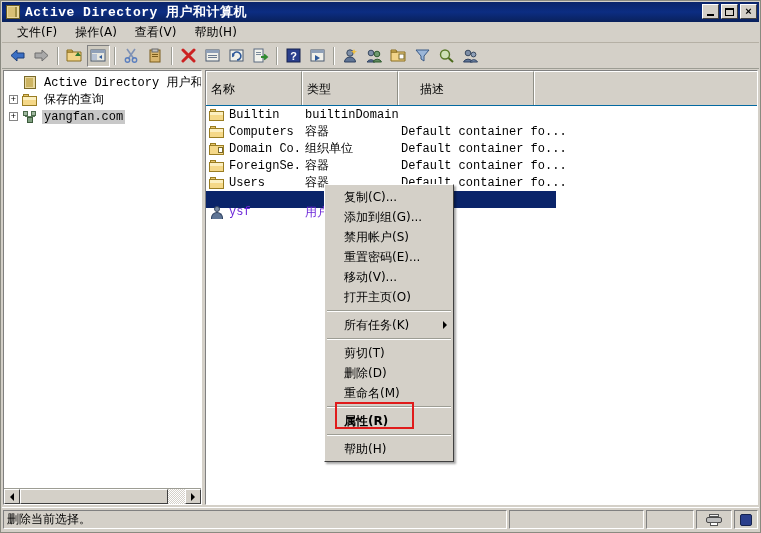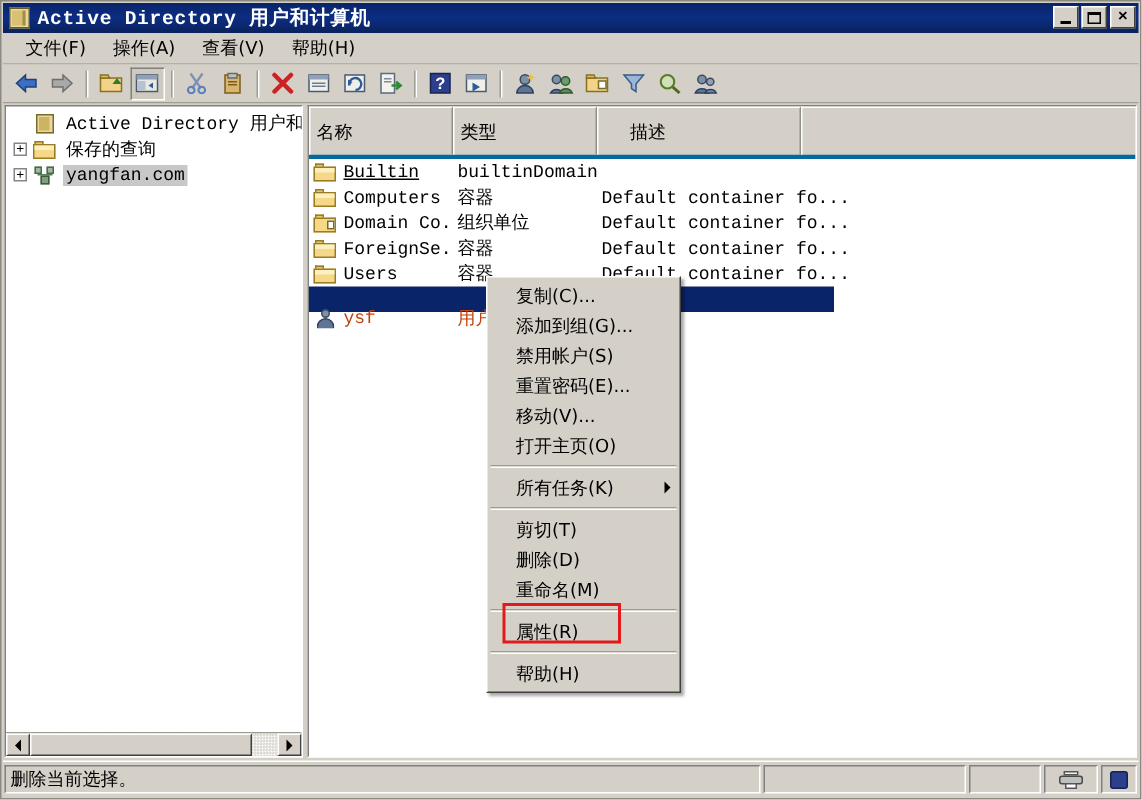--- a/index.html
+++ b/index.html
@@ -150,21 +150,21 @@
   .ico-domain .c2 { position: absolute; left: 9px; top: 1px; width: 5px; height: 5px; background: #9fb89f; border: 1px solid #4c6b4c; }
   .ico-domain .c3 { position: absolute; left: 5px; top: 7px; width: 6px; height: 6px; background: #7fa07f; border: 1px solid #3c5a3c; }
   .ico-domain .ln { position: absolute; left: 3px; top: 6px; width: 10px; height: 1px; background: #5a7a5a; }
 
   .ico-user .head { position: absolute; left: 5px; top: 1px; width: 6px; height: 6px; border-radius: 50%; background: #7e8fa8; border: 1px solid #3a4a60; }
   .ico-user .body { position: absolute; left: 2px; top: 7px; width: 12px; height: 7px; border-radius: 6px 6px 0 0; background: #5f7596; border: 1px solid #2f4160; border-bottom: none; }
 
   
   #list-header {
     display: flex; height: 35px; background: #d4d0c8;
-    border-bottom: 3px solid #0369a1;
+    border-bottom: 1px solid #0369a1;
     position: relative;
   }
   .col-head {
     font-size: 12px; color: #000; padding: 2px 4px;
     font-family: "DejaVu Sans", sans-serif;
     background: #d4d0c8;
     border-right: 1px solid #8f8f86;
     border-top: 1px solid #ffffff;
     border-left: 1px solid #ffffff;
     display: flex; align-items: center;
@@ -181,41 +181,41 @@
   .list-row.selected { }
   .list-row.selected .rowsel {
     position: absolute; left: 0; width: 350px; height: 17px;
     background: #0a246a; z-index: 0;
   }
   .cell {
     overflow: hidden; white-space: nowrap; padding-left: 3px;
     display: flex; align-items: center; position: relative; z-index: 1;
   }
   .cell-name { display: flex; align-items: center; }
-  .list-row.selected .cell { color: #c2410c; margin-top: 25px; }
+  .list-row.selected .cell { color: #6d28d9; margin-top: 25px; }
 
   
   #ctxmenu {
     position: absolute;
     left: 323px; top: 183px; width: 130px;
     background: #d4d0c8;
     border-top: 1px solid #ffffff; border-left: 1px solid #ffffff;
     border-right: 1px solid #404040; border-bottom: 1px solid #404040;
     box-shadow: 2px 2px 2px rgba(0,0,0,0.35);
     padding: 2px 0;
     z-index: 50;
   }
   .ctx-item {
     height: 20px; display: flex; align-items: center;
     padding-left: 19px; padding-right: 8px;
     font-size: 12px; color: #000;
     font-family: "DejaVu Sans", sans-serif;
     white-space: nowrap; position: relative;
   }
-  .ctx-item.bold { font-weight: normal; }
+  .ctx-item.bold { font-weight: bold; }
   .ctx-item .arrow {
     position: absolute; right: 6px; top: 50%; transform: translateY(-50%);
     width: 0; height: 0;
     border-left: 4px solid #000;
     border-top: 4px solid transparent;
     border-bottom: 4px solid transparent;
   }
   .ctx-sep {
     height: 0; margin: 3px 2px;
     border-top: 1px solid #9d9d94;
@@ -497,21 +497,21 @@
       <div id="list-header">
         <div class="col-head" style="width:96px;flex:0 0 96px;">名称</div>
         <div class="col-head" style="width:96px;flex:0 0 96px;">类型</div>
         <div class="col-head" style="width:136px;flex:0 0 136px;padding-left:21px;">描述</div>
         <div class="col-head" style="flex:1 1 auto;border-right:none;"></div>
       </div>
 
       <div id="list-rows">
 
         <div class="list-row">
-          <div class="cell cell-name" style="width:96px;flex:0 0 96px;text-decoration:underline;">
+          <div class="cell cell-name" style="width:96px;flex:0 0 96px;">
             <span class="ico ico-folder">
                 <span class="tab"></span>
                 <span class="bd"></span>
                 <span class="hl"></span>
               </span>
             <span>Builtin</span>
           </div>
           <div class="cell" style="width:96px;flex:0 0 96px;">
               <span>builtinDomain</span>
             </div>

